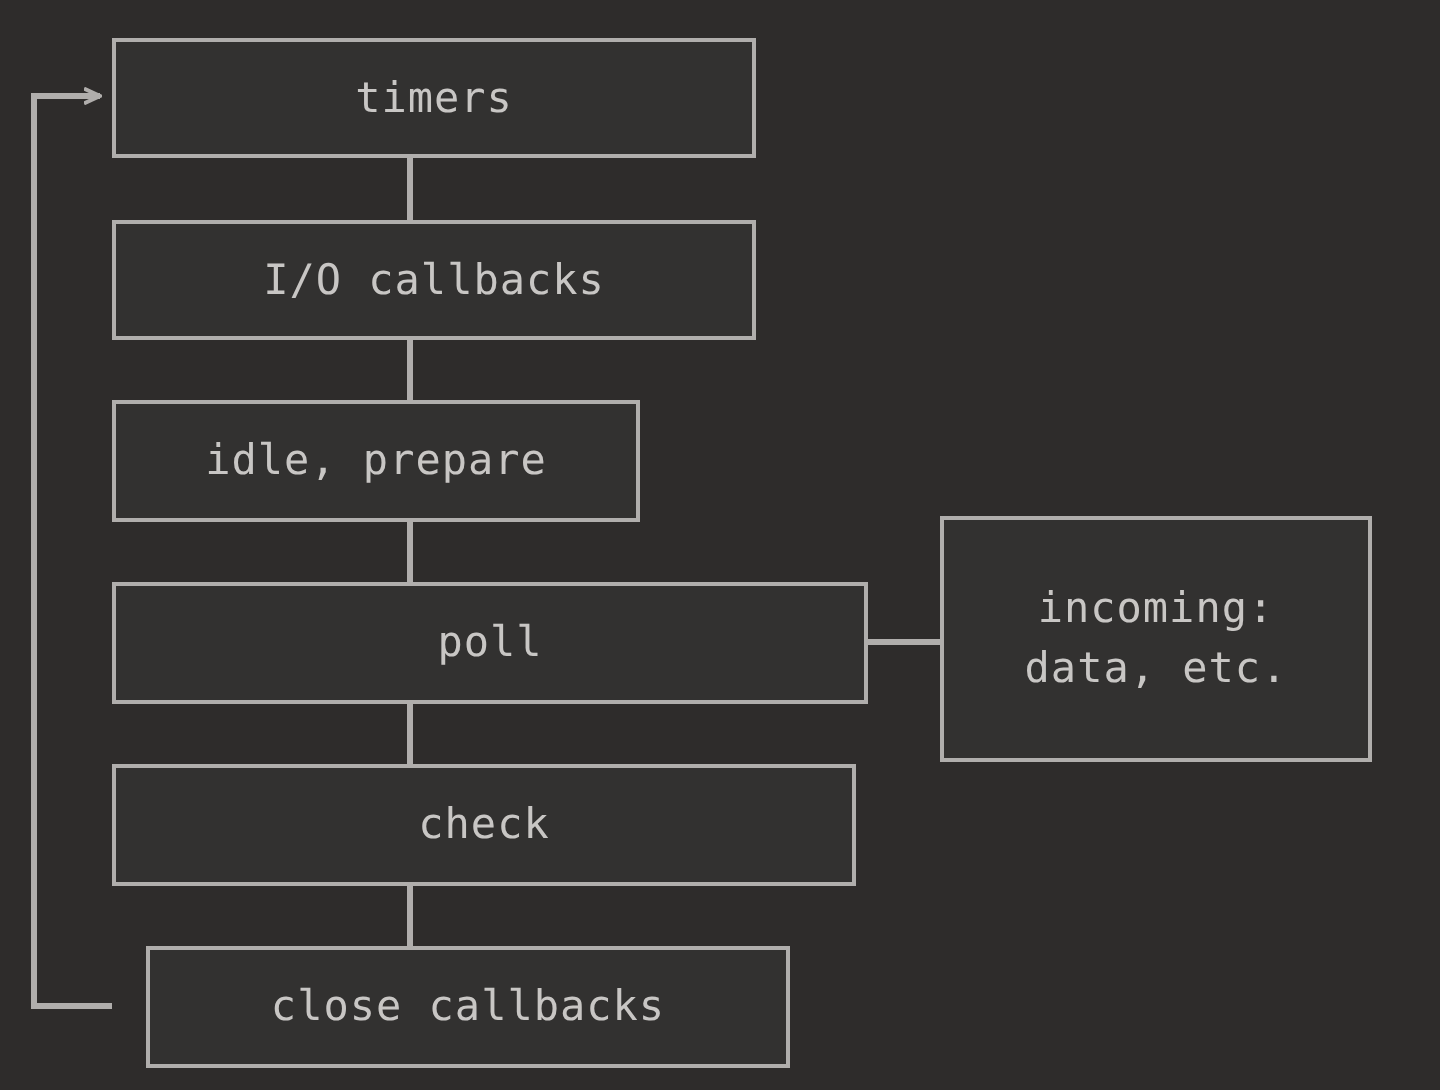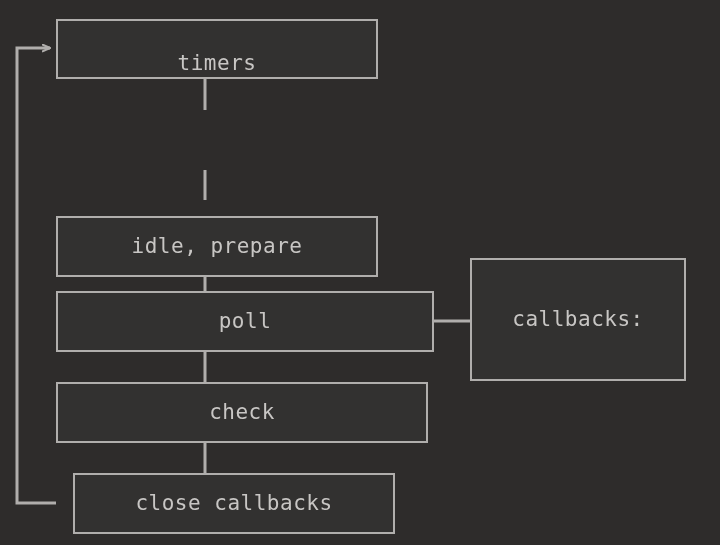--- a/index.html
+++ b/index.html
@@ -66,38 +66,42 @@
     <line x1="205" y1="170" x2="205" y2="200" stroke="#b0aeac" stroke-width="3"></line>
     <line x1="205" y1="261" x2="205" y2="291" stroke="#b0aeac" stroke-width="3"></line>
     <line x1="205" y1="352" x2="205" y2="382" stroke="#b0aeac" stroke-width="3"></line>
     <line x1="205" y1="443" x2="205" y2="473" stroke="#b0aeac" stroke-width="3"></line>
 
     <path d="M56,503 L17,503 L17,48 L50,48" fill="none" stroke="#b0aeac" stroke-width="3" marker-end="url(#arrowhead)"></path>
 
     <line x1="470" y1="321" x2="390" y2="321" stroke="#b0aeac" stroke-width="3" marker-end="url(#arrowhead)"></line>
   </svg>
 
-  <div class="node-box" style="left:56px; top:19px; width:322px; height:60px;align-items:flex-end;">
+  <div class="node-box" style="left:56px; top:19px; width:322px; height:60px;">
     <span>timers</span>
   </div>
 
+  <div class="node-box" style="left:56px; top:110px; width:322px; height:60px;">
+    <span>I/O callbacks</span>
+  </div>
 
-  <div class="node-box" style="left:56px; top:200px; width:322px; height:61px;margin-top:16px;">
+  <div class="node-box" style="left:56px; top:200px; width:264px; height:61px;">
     <span>idle, prepare</span>
   </div>
 
   <div class="node-box" style="left:56px; top:291px; width:378px; height:61px;">
     <span>poll</span>
   </div>
 
   <div class="node-box" style="left:56px; top:382px; width:372px; height:61px;">
     <span>check</span>
   </div>
 
   <div class="node-box" style="left:73px; top:473px; width:322px; height:61px;">
     <span>close callbacks</span>
   </div>
 
   <div class="node-box multiline" style="left:470px; top:258px; width:216px; height:123px;">
-    <span class="line">callbacks:</span>
+    <span class="line">incoming:</span>
+    <span class="line">data, etc.</span>
   </div>
 
 </div>
 
 </body></html>

